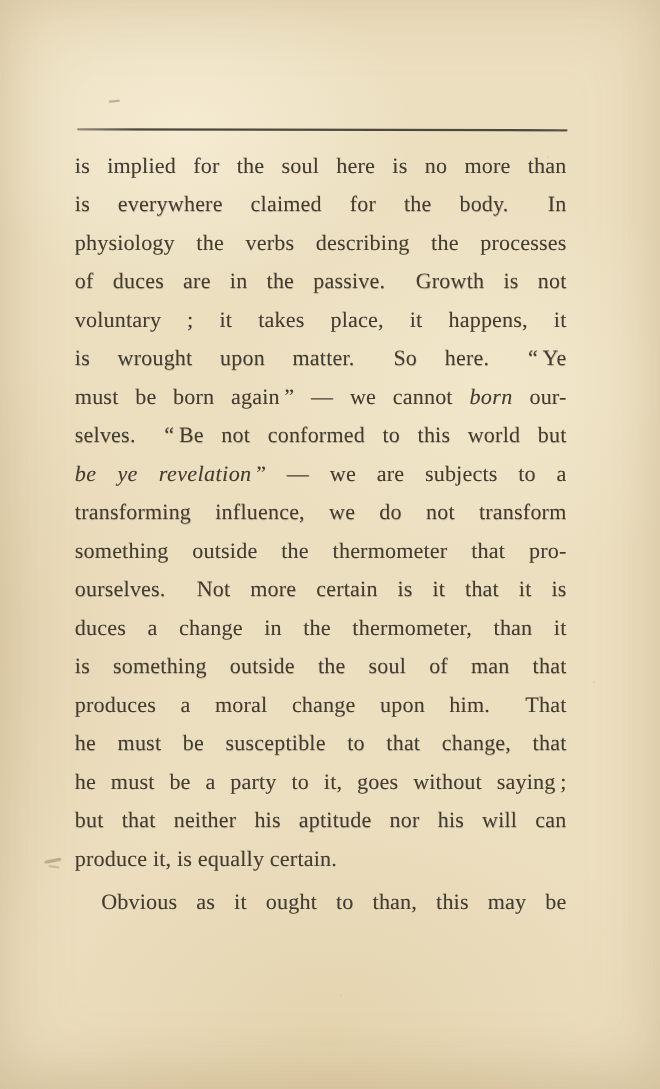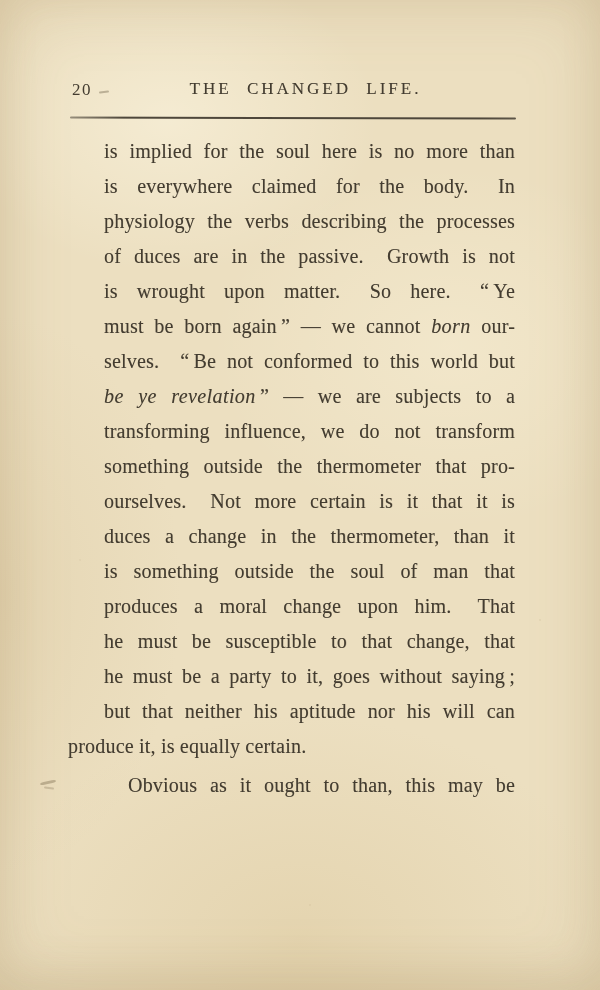--- a/index.html
+++ b/index.html
@@ -50,44 +50,41 @@
     transform:rotate(.12deg);
   }
   .bodytext{
     position:absolute;left:68px;top:134px;width:447px;
     font-size:20px;line-height:35px;letter-spacing:.2px;
     color:var(--ink);
     text-shadow:.3px .3px 0 rgba(67,60,48,.30);
   }
   .paragraph + .paragraph{margin-top:4px;}
   .line{height:35px;}
-  .line.just{text-align:justify;text-align-last:justify;margin-left:36px;}
+  .line.just{text-align:justify;text-align-last:justify;}
   .line.indent{padding-left:24px;}
   .seg{white-space:pre-wrap;}
   .seg.it{font-style:italic;letter-spacing:.4px;}
   .artifact{position:absolute;border-radius:2px;}
   .a1{left:99px;top:91px;width:10px;height:2px;background:rgba(100,88,64,.38);transform:rotate(-6deg);}
   .a2{left:40px;top:781px;width:16px;height:2.5px;background:rgba(120,104,76,.40);transform:rotate(-12deg);border-radius:40%/100%;}
   .a3{left:44px;top:787px;width:10px;height:2px;background:rgba(120,104,76,.28);transform:rotate(8deg);}
 </style>
 </head>
 <body>
 
 <div class="page">
-  <div class="header">
-    <span class="pagenum">20</span>
-    <div class="title">THE CHANGED LIFE.</div>
-  </div>
   <div class="rule"></div>
   <div class="bodytext">
       <div class="paragraph">
         <div class="line just"><span class="seg">is implied for the soul here is no more than</span></div>
         <div class="line just"><span class="seg">is everywhere claimed for the body.  In</span></div>
         <div class="line just"><span class="seg">physiology the verbs describing the processes</span></div>
         <div class="line just"><span class="seg">of duces are in the passive.  Growth is not</span></div>
+        <div class="line just"><span class="seg">voluntary ; it takes place, it happens, it</span></div>
         <div class="line just"><span class="seg">is wrought upon matter.  So here.  “ Ye</span></div>
         <div class="line just"><span class="seg">must be born again ” — we cannot </span><span class="seg it">born</span><span class="seg"> our-</span></div>
         <div class="line just"><span class="seg">selves.  “ Be not conformed to this world but</span></div>
         <div class="line just"><span class="seg it">be ye revelation</span><span class="seg"> ” — we are subjects to a</span></div>
         <div class="line just"><span class="seg">transforming influence, we do not transform</span></div>
         <div class="line just"><span class="seg">something outside the thermometer that pro-</span></div>
         <div class="line just"><span class="seg">ourselves.  Not more certain is it that it is</span></div>
         <div class="line just"><span class="seg">duces a change in the thermometer, than it</span></div>
         <div class="line just"><span class="seg">is something outside the soul of man that</span></div>
         <div class="line just"><span class="seg">produces a moral change upon him.  That</span></div>

